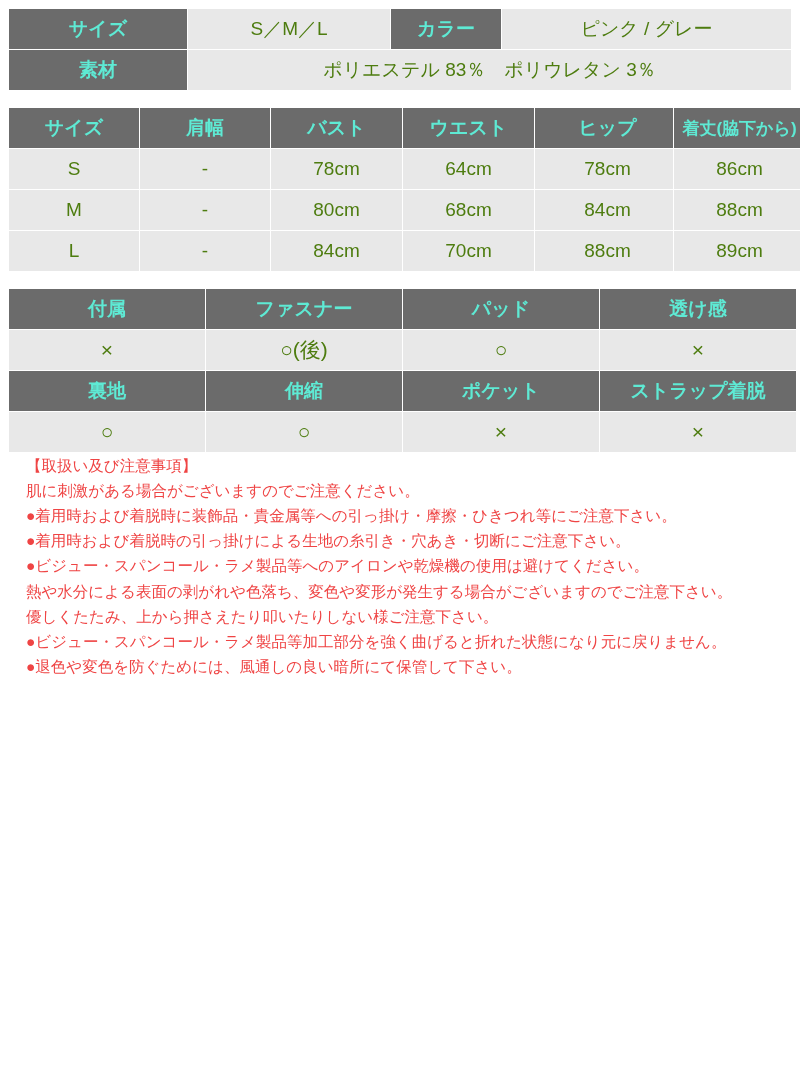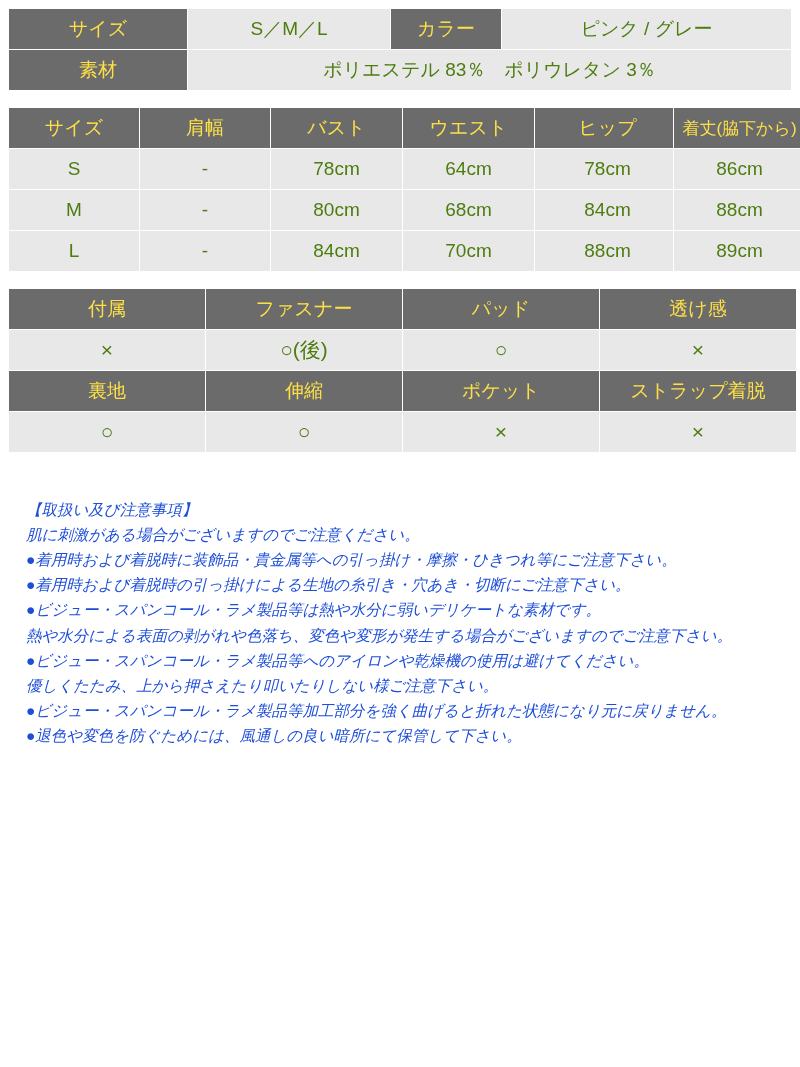--- a/index.html
+++ b/index.html
@@ -28,21 +28,22 @@
   td, th {
     border: 1px solid #ffffff;
     text-align: center;
     vertical-align: middle;
     font-weight: normal;
     font-size: 19px;
     padding: 0;
   }
   .hdr {
     background: #6b6b6b;
-    color: #fde047;
+    color: #5eead4;
+    font-weight: bold;
   }
   .cell {
     background: #e8e8e8;
     color: #4d7c0f;
   }
   
   #spec-table td { height: 40px; }
   #spec-table .lbl { width: 178px; }
   #spec-table .val-size { width: 202px; }
   #spec-table .lbl2 { width: 110px; }
@@ -58,26 +59,24 @@
   #size-table .c5 { width: 131px; margin-top: 20px; }
   #size-table .small { font-size: 17px; }
 
   
   #feature-table { margin-top: 16px; }
   #feature-table td { height: 40px; width: 196px; }
   .mark { font-size: 21px; }
 
   
   .notes {
-    margin-top: 44px;
     padding-left: 18px;
     font-size: 15.5px;
     line-height: 1.62;
-    color: #1d4ed8;
-    font-style: italic;
+    color: #ef4444;
   }
   .notes .line { white-space: nowrap; }
 </style>
 </head>
 <body>
 
 <div class="page">
 
   <table id="spec-table">
     <tbody>
@@ -158,21 +157,20 @@
         <td class="cell mark">×</td>
       </tr>
     </tbody>
   </table>
 
   <div class="notes">
     <div class="line">【取扱い及び注意事項】</div>
     <div class="line">肌に刺激がある場合がございますのでご注意ください。</div>
     <div class="line">●着用時および着脱時に装飾品・貴金属等への引っ掛け・摩擦・ひきつれ等にご注意下さい。</div>
     <div class="line">●着用時および着脱時の引っ掛けによる生地の糸引き・穴あき・切断にご注意下さい。</div>
-    <div class="line">●ビジュー・スパンコール・ラメ製品等は熱や水分に弱いデリケートな素材です。</div>
+    <div class="line">●ビジュー・スパンコール・ラメ製品等へのアイロンや乾燥機の使用は避けてください。</div>
     <div class="line">熱や水分による表面の剥がれや色落ち、変色や変形が発生する場合がございますのでご注意下さい。</div>
-    <div class="line">●ビジュー・スパンコール・ラメ製品等へのアイロンや乾燥機の使用は避けてください。</div>
     <div class="line">優しくたたみ、上から押さえたり叩いたりしない様ご注意下さい。</div>
     <div class="line">●ビジュー・スパンコール・ラメ製品等加工部分を強く曲げると折れた状態になり元に戻りません。</div>
     <div class="line">●退色や変色を防ぐためには、風通しの良い暗所にて保管して下さい。</div>
   </div>
 
 </div>
 
 </body></html>

